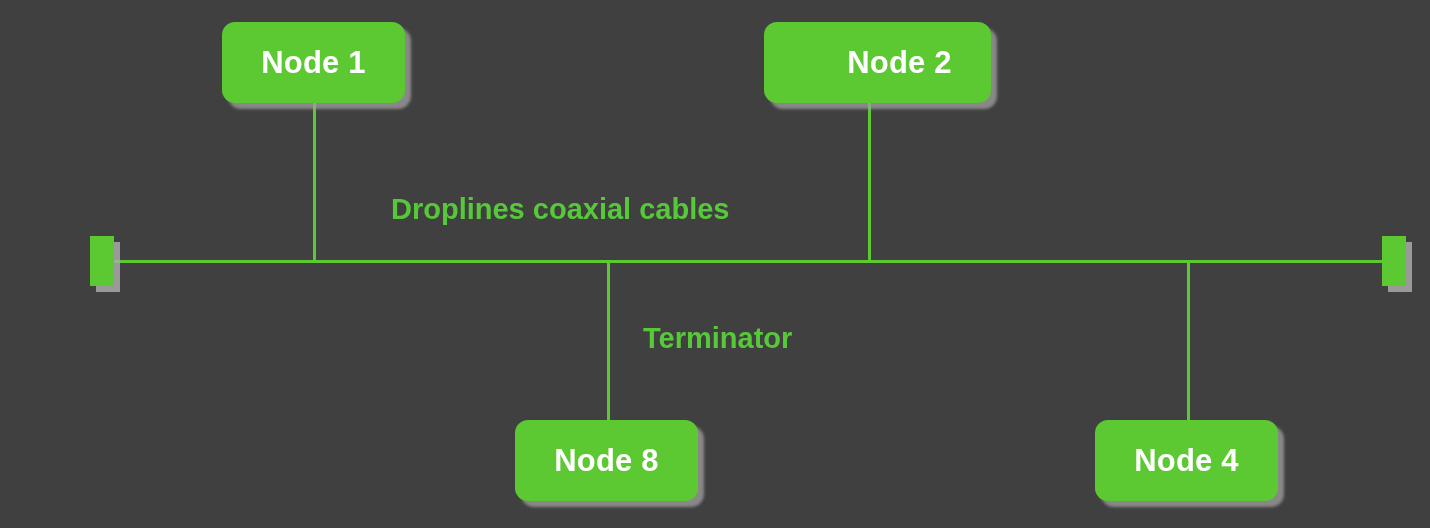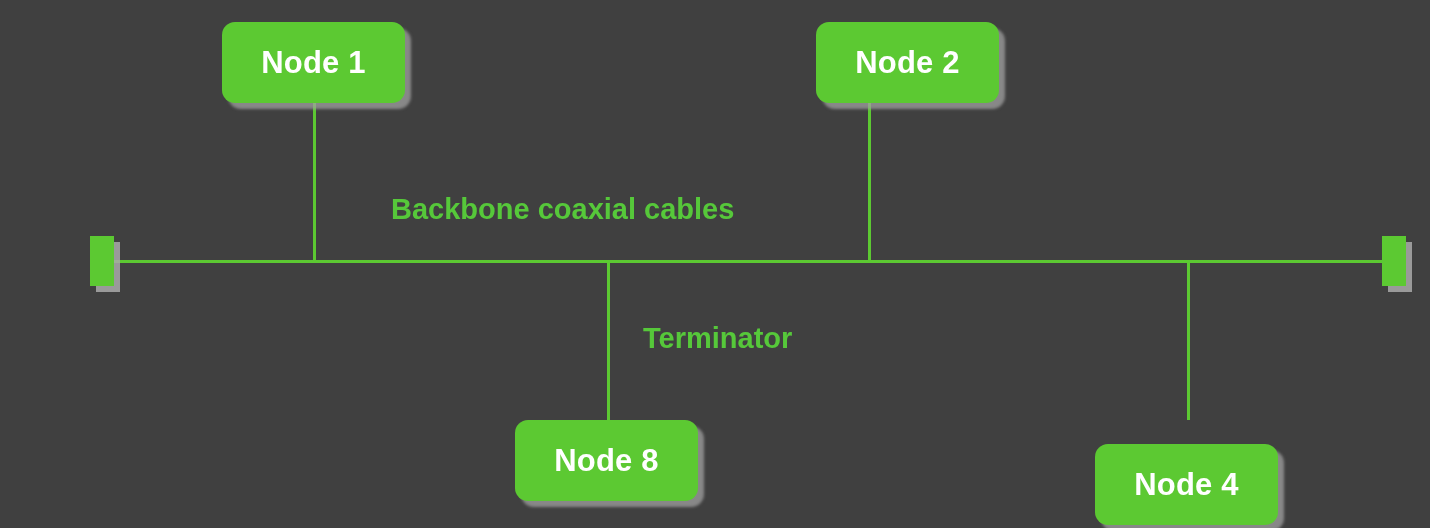--- a/index.html
+++ b/index.html
@@ -86,30 +86,30 @@
   <div class="dropline" style="left:1187px; top:261px; height:159px;"></div>
 
   <div class="terminator" style="left:90px; top:236px;"></div>
 
   <div class="terminator" style="left:1382px; top:236px;"></div>
 
   <div class="node-box" style="left:222px; top:22px; width:183px; height:81px;">
     <span class="node-label">Node 1</span>
   </div>
 
-  <div class="node-box" style="left:816px; top:22px; width:183px; height:81px;">
+  <div class="node-box" style="left:764px; top:22px; width:183px; height:81px;padding-left:44px;">
     <span class="node-label">Node 2</span>
   </div>
 
   <div class="node-box" style="left:515px; top:420px; width:183px; height:81px;">
     <span class="node-label">Node 8</span>
   </div>
 
-  <div class="node-box" style="left:1095px; top:444px; width:183px; height:81px;">
+  <div class="node-box" style="left:1095px; top:420px; width:183px; height:81px;">
     <span class="node-label">Node 4</span>
   </div>
 
-  <div class="annotation" style="left:391px; top:193px;">Backbone coaxial cables</div>
+  <div class="annotation" style="left:391px; top:193px;">Droplines coaxial cables</div>
 
   <div class="annotation" style="left:643px; top:322px;">Terminator</div>
 
 
 </div>
 
 </body></html>

